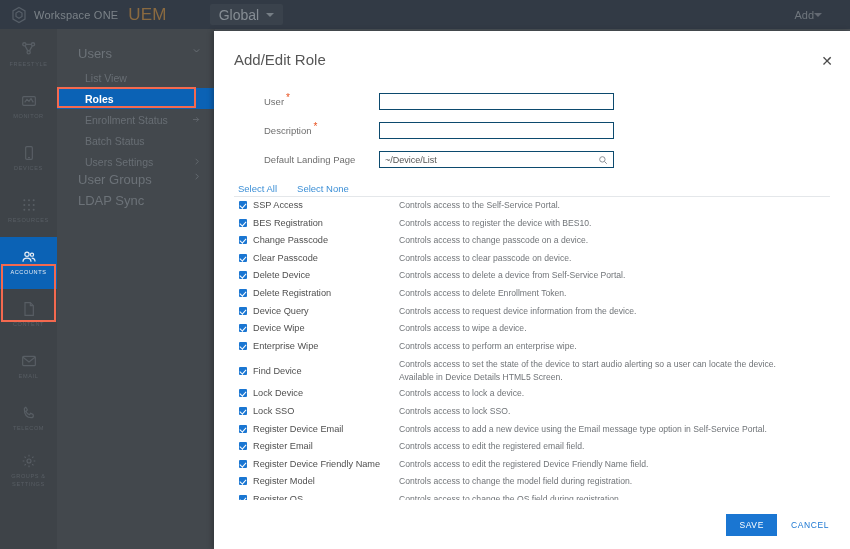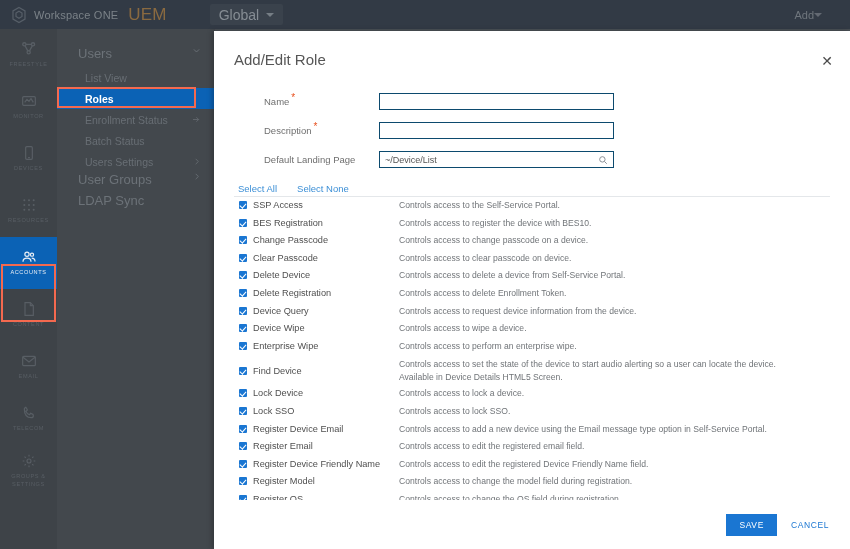--- a/index.html
+++ b/index.html
@@ -327,21 +327,21 @@
   <div id="modal">
 
     <div id="modal-head">
       <h1 id="modal-title">Add/Edit Role</h1>
       <div id="modal-close">✕</div>
     </div>
 
     <div id="modal-body">
 
       <div class="form-row">
-        <div class="lbl"><span>Name</span><span class="req">*</span></div>
+        <div class="lbl"><span>User</span><span class="req">*</span></div>
         <div class="fld">
             <span></span>
           </div>
       </div>
 
       <div class="form-row">
         <div class="lbl"><span>Description</span><span class="req">*</span></div>
         <div class="fld">
             <span></span>
           </div>

